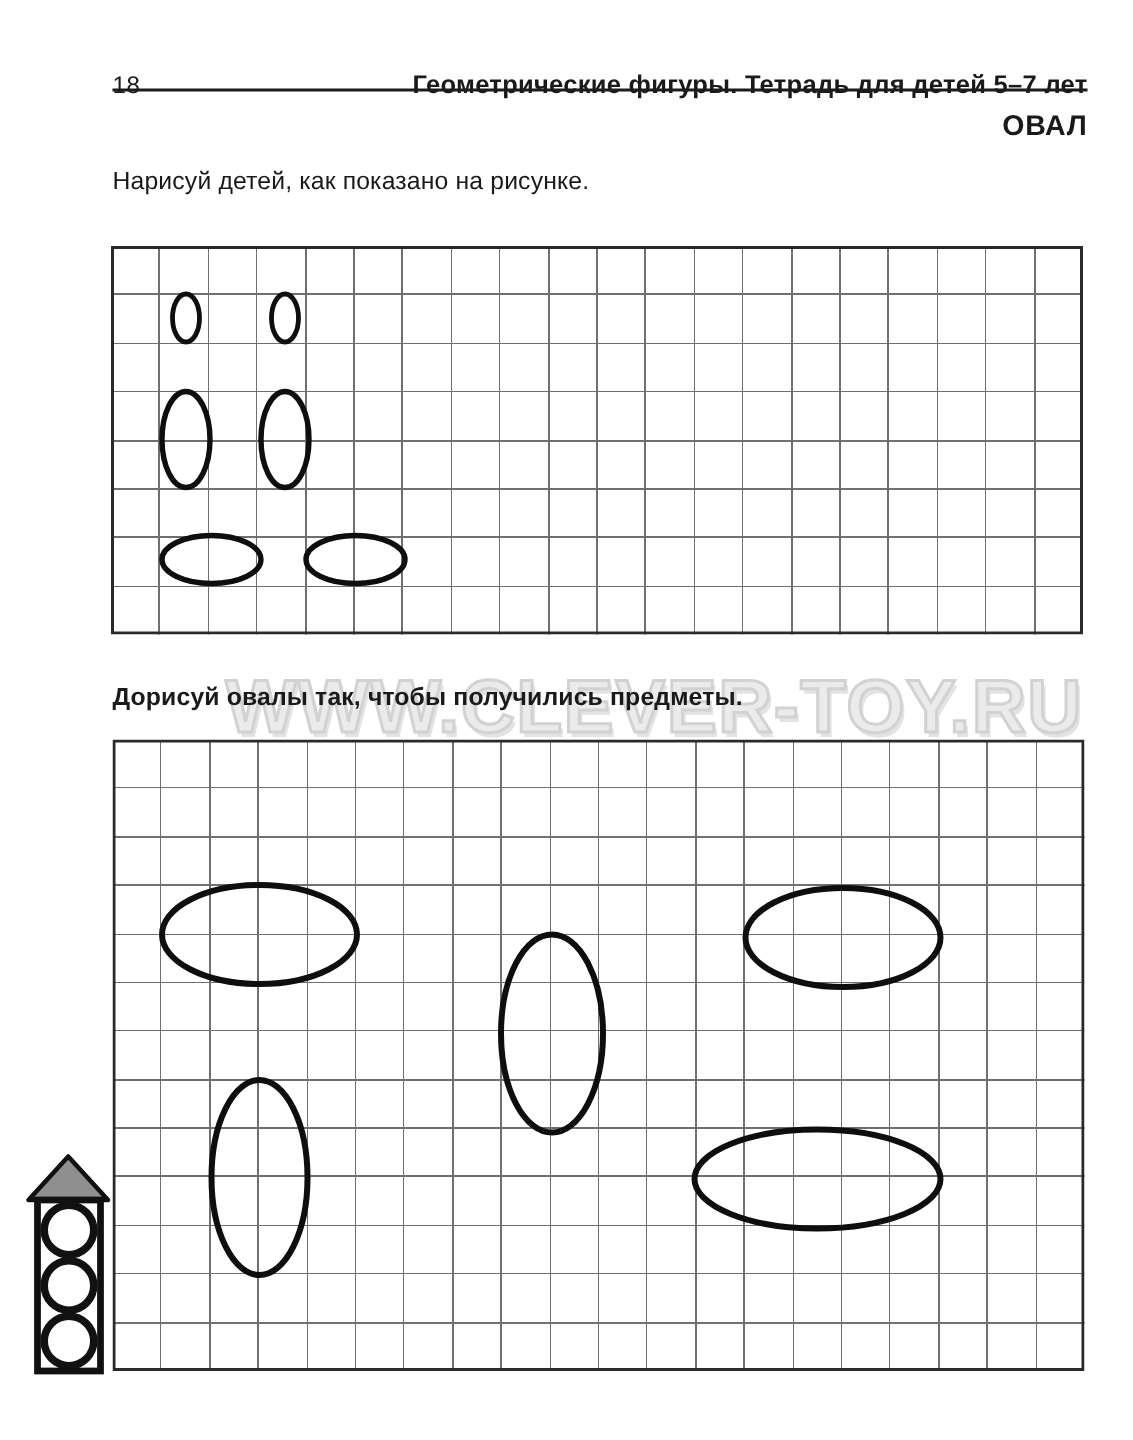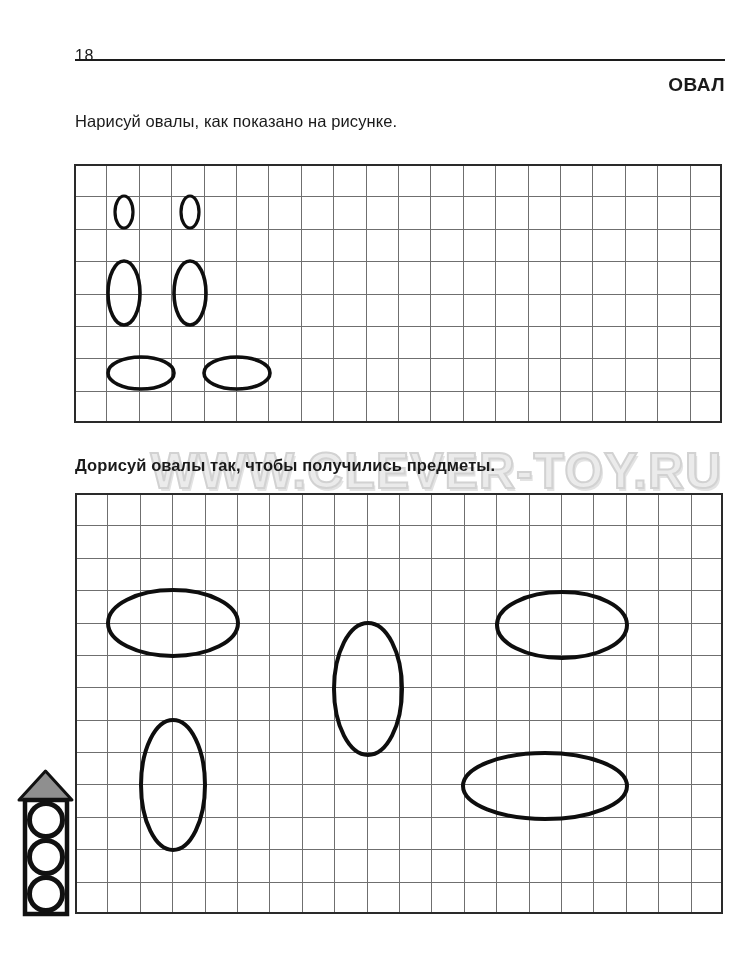--- a/index.html
+++ b/index.html
@@ -29,26 +29,27 @@
   .grid-wrap{z-index:1;line-height:0;}
   .grid-1{left:74px;top:164px;}
   .grid-2{left:75px;top:493px;}
   .corner-icon{left:17px;top:768px;line-height:0;z-index:1;}
 </style>
 </head>
 <body>
 
 <div class="abs header-row">
   <span class="page-number">18</span>
+  <span class="header-title">Геометрические фигуры. Тетрадь для детей 5–7 лет</span>
 </div>
 <div class="abs header-rule"></div>
 
 <div class="abs section-title">ОВАЛ</div>
 
-<div class="abs instruction instr-1">Нарисуй овалы, как показано на рисунке.</div>
+<div class="abs instruction instr-1">Нарисуй детей, как показано на рисунке.</div>
 
 <div class="abs grid-wrap grid-1"><svg width="648" height="259" viewBox="0 0 648 259">
       <line x1="32" y1="0" x2="32" y2="259" stroke="#6f6f6f" stroke-width="1" shape-rendering="crispEdges"></line>
       <line x1="65" y1="0" x2="65" y2="259" stroke="#6f6f6f" stroke-width="1" shape-rendering="crispEdges"></line>
       <line x1="97" y1="0" x2="97" y2="259" stroke="#6f6f6f" stroke-width="1" shape-rendering="crispEdges"></line>
       <line x1="130" y1="0" x2="130" y2="259" stroke="#6f6f6f" stroke-width="1" shape-rendering="crispEdges"></line>
       <line x1="162" y1="0" x2="162" y2="259" stroke="#6f6f6f" stroke-width="1" shape-rendering="crispEdges"></line>
       <line x1="194" y1="0" x2="194" y2="259" stroke="#6f6f6f" stroke-width="1" shape-rendering="crispEdges"></line>
       <line x1="227" y1="0" x2="227" y2="259" stroke="#6f6f6f" stroke-width="1" shape-rendering="crispEdges"></line>
       <line x1="259" y1="0" x2="259" y2="259" stroke="#6f6f6f" stroke-width="1" shape-rendering="crispEdges"></line>

